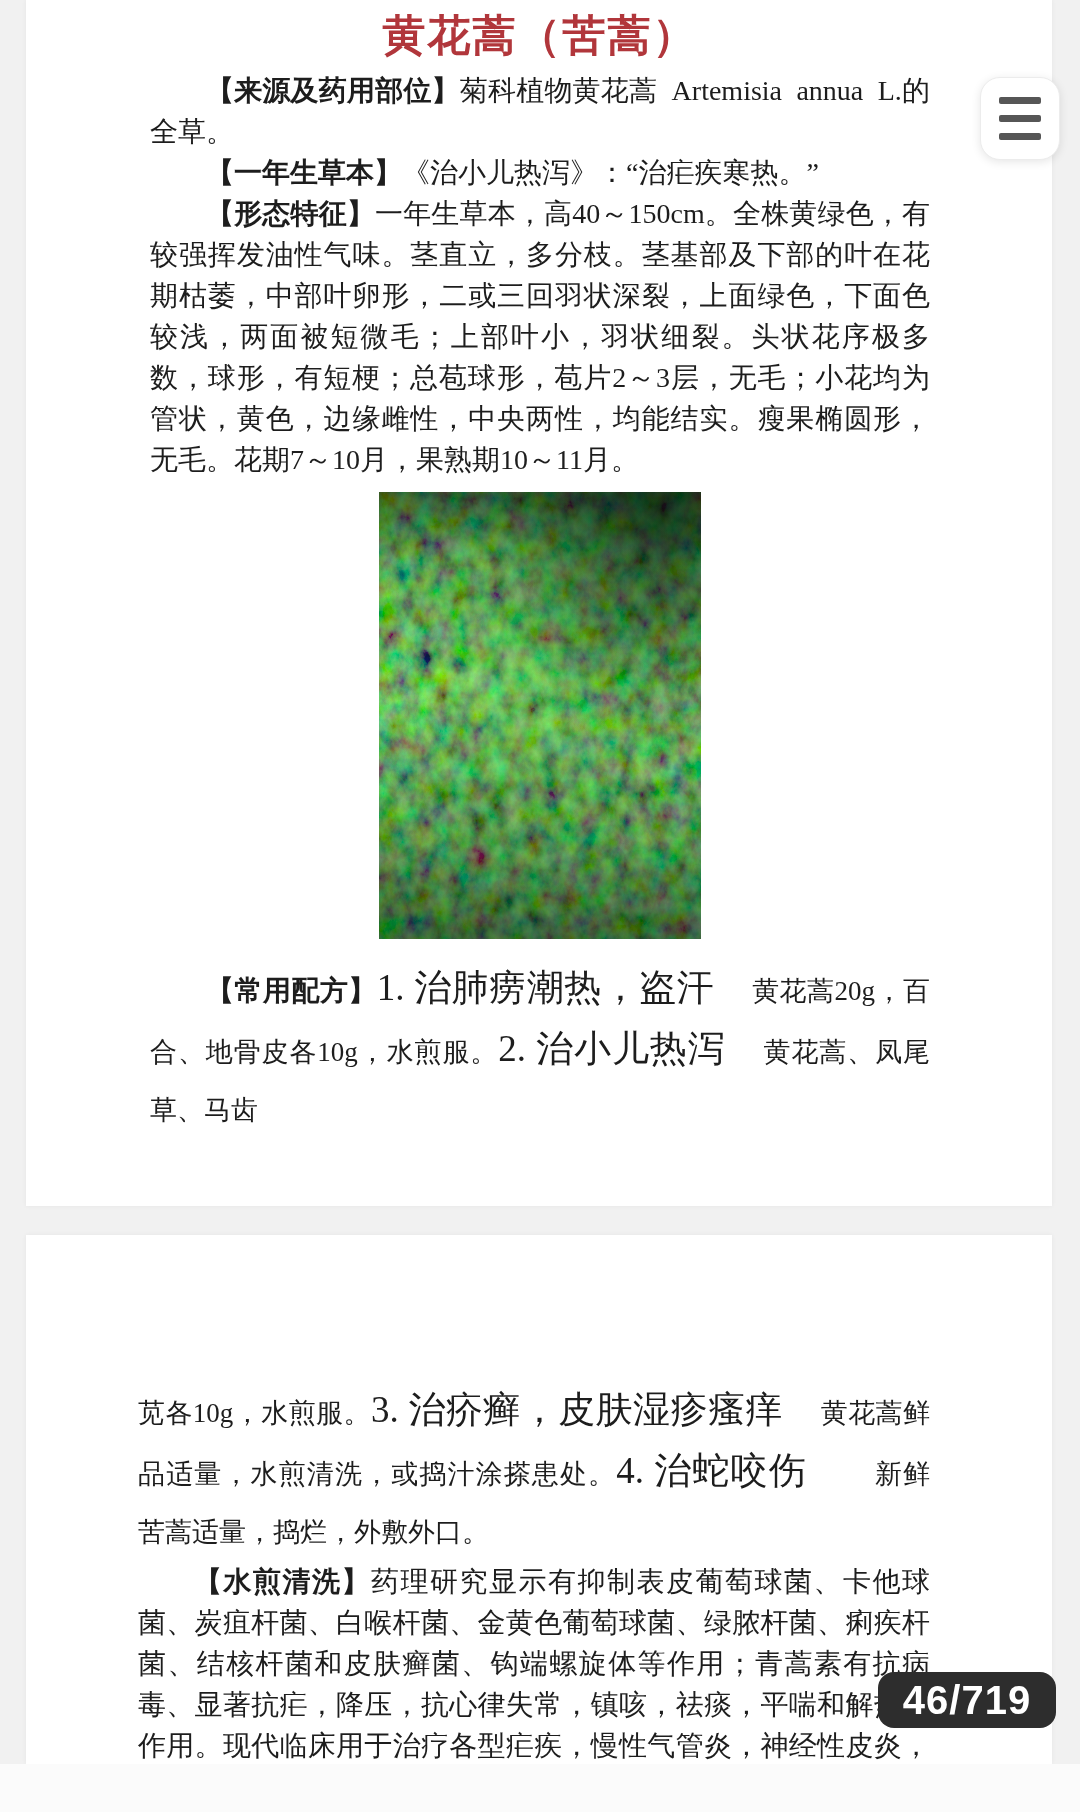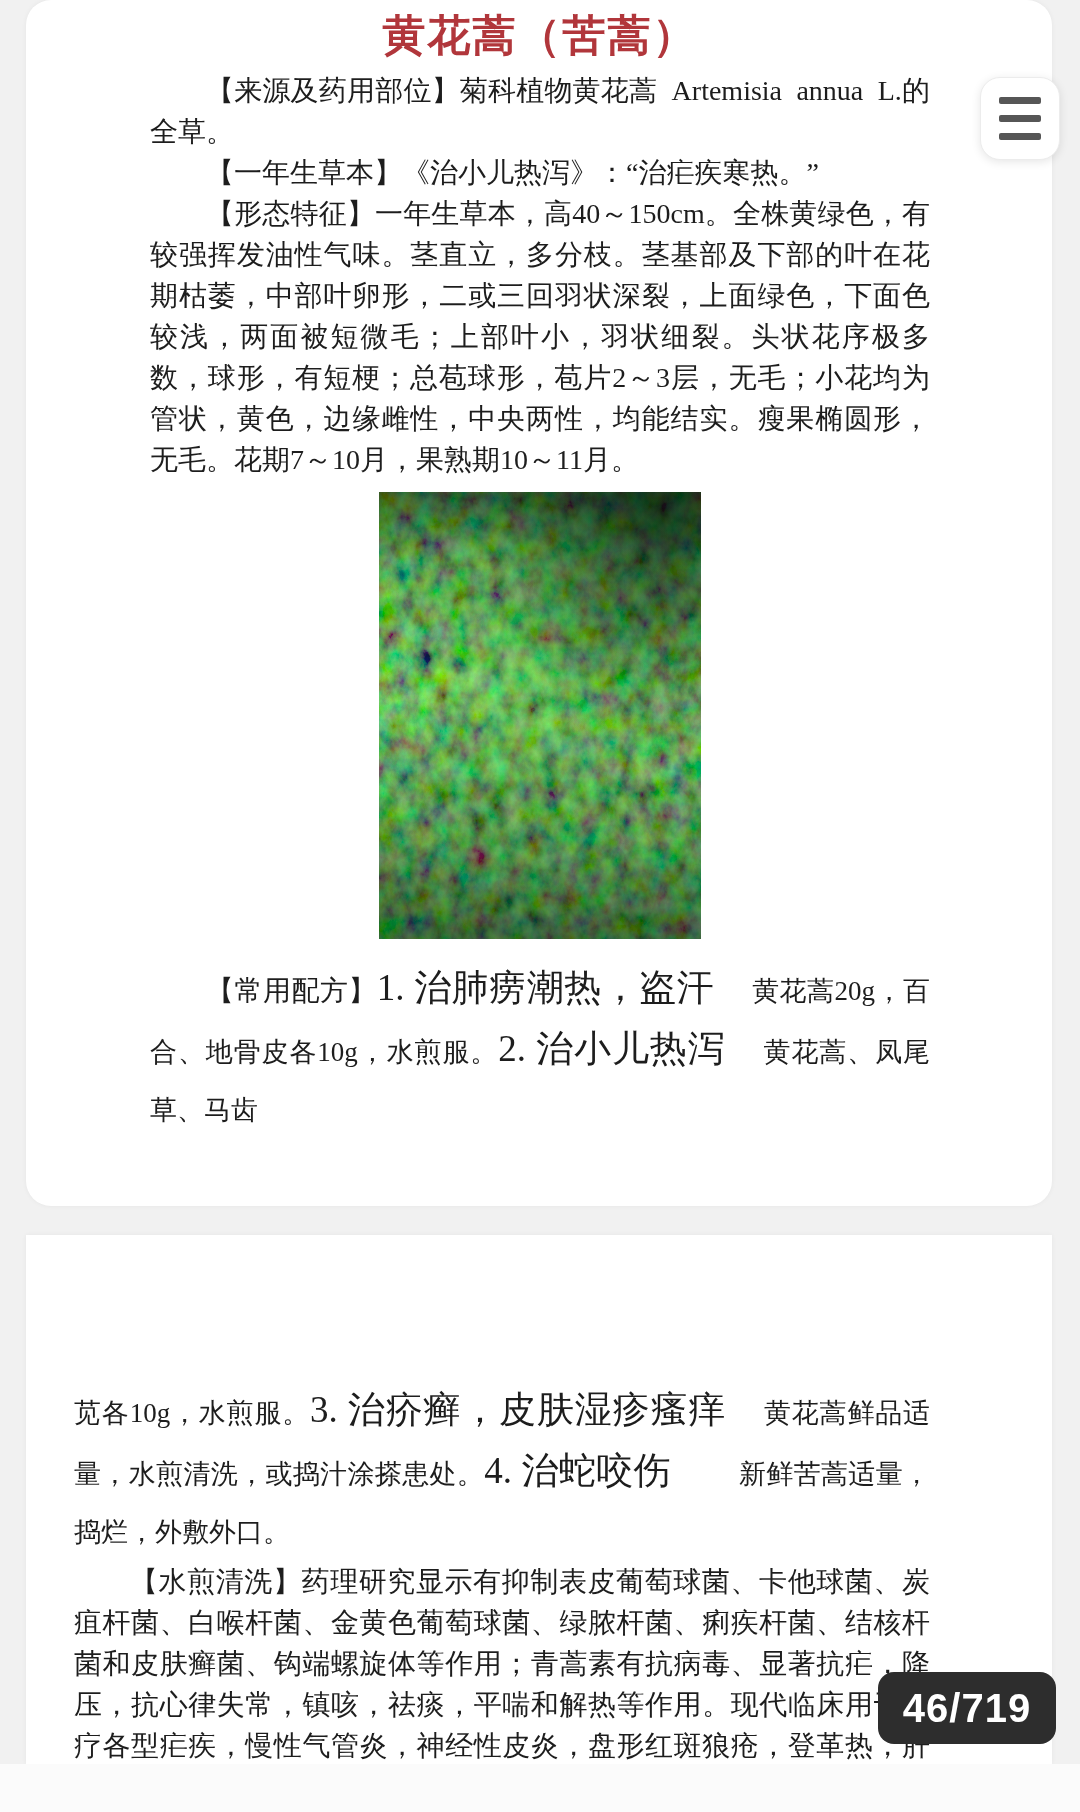--- a/index.html
+++ b/index.html
@@ -22,26 +22,25 @@
     width: 1026px;
     background: #ffffff;
     box-sizing: border-box;
     overflow: hidden;
     box-shadow: 0 0 5px rgba(0,0,0,0.05);
   }
   .page-1 {
     top: 0;
     height: 1206px;
     padding: 10px 122px 0 124px;
-    border-radius: 25px;
   }
   .page-2 {
     top: 1235px;
     height: 529px;
-    padding: 126px 122px 0 48px;
+    padding: 126px 122px 0 112px;
   }
   .bottom-band {
     position: absolute;
     top: 1764px;
     left: 0;
     width: 1080px;
     height: 48px;
     background: #fbfbfb;
   }
   .page-title {
@@ -56,21 +55,21 @@
   }
   .para {
     margin: 0;
     font-size: 28px;
     line-height: 41px;
     color: #1d1d1d;
     text-align: justify;
     text-indent: 56px;
   }
   .para .plabel {
-    font-weight: 400;
+    font-weight: 700;
   }
   .keep-ws {
     white-space: pre-wrap;
   }
   .no-indent {
     text-indent: 0;
   }
   .photo {
     display: block;
     margin: 12px auto 0 auto;
@@ -114,21 +113,21 @@
     width: 42px;
     height: 7px;
     background: #565656;
     border-radius: 2px;
   }
   .page-badge {
     position: absolute;
     top: 1672px;
     left: 878px;
     width: 178px;
-    height: 72px;
+    height: 56px;
     background: #2d2d2d;
     border-radius: 16px;
     color: #ffffff;
     font-family: "Liberation Sans", sans-serif;
     font-size: 40px;
     font-weight: 700;
     display: flex;
     align-items: center;
     justify-content: center;
     letter-spacing: 1px;

